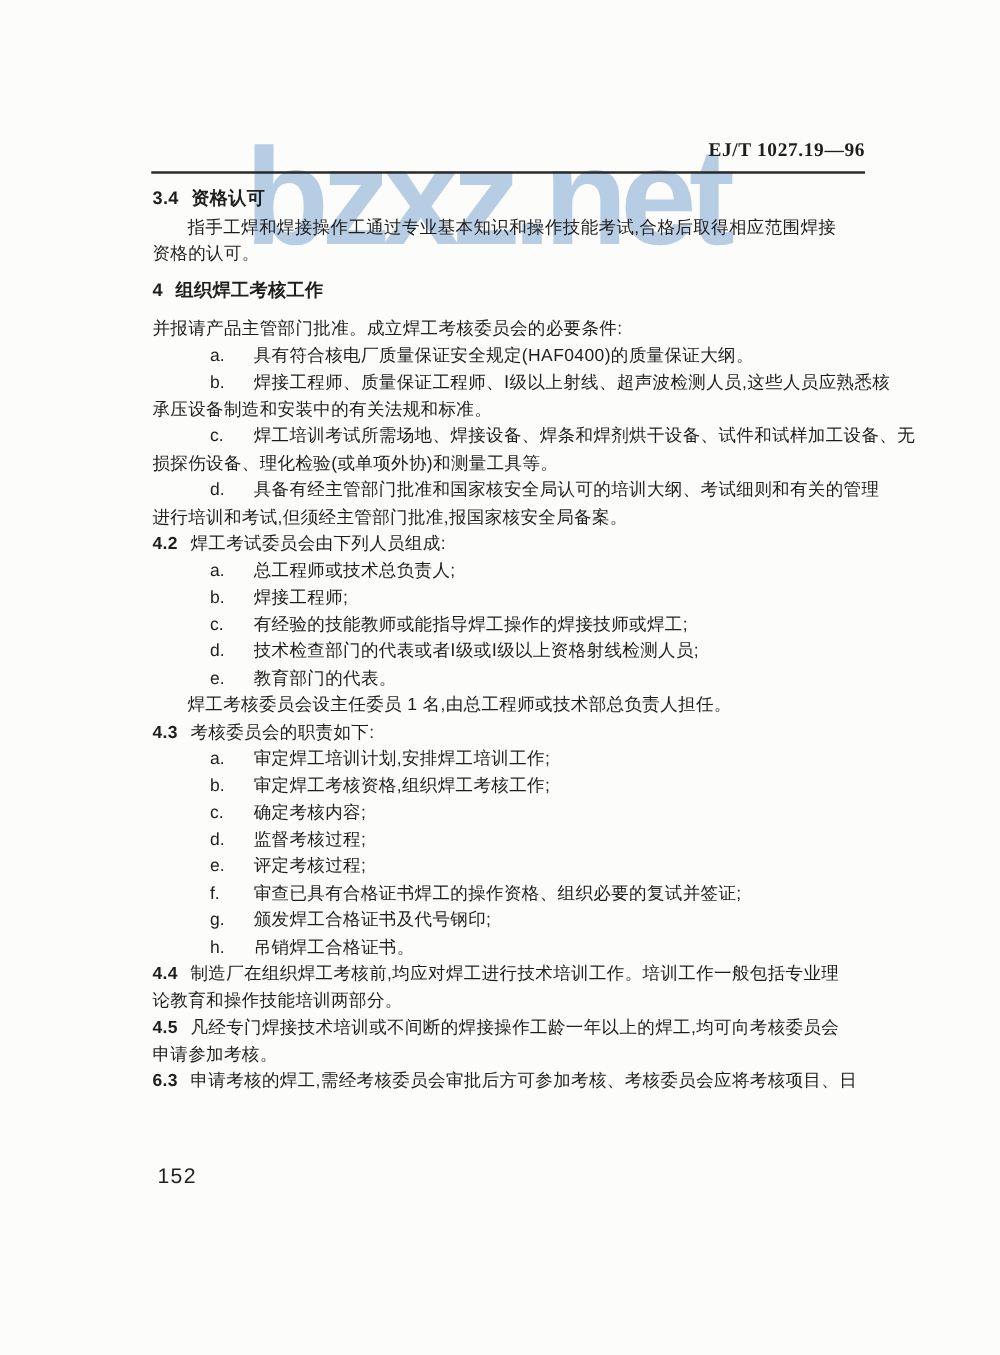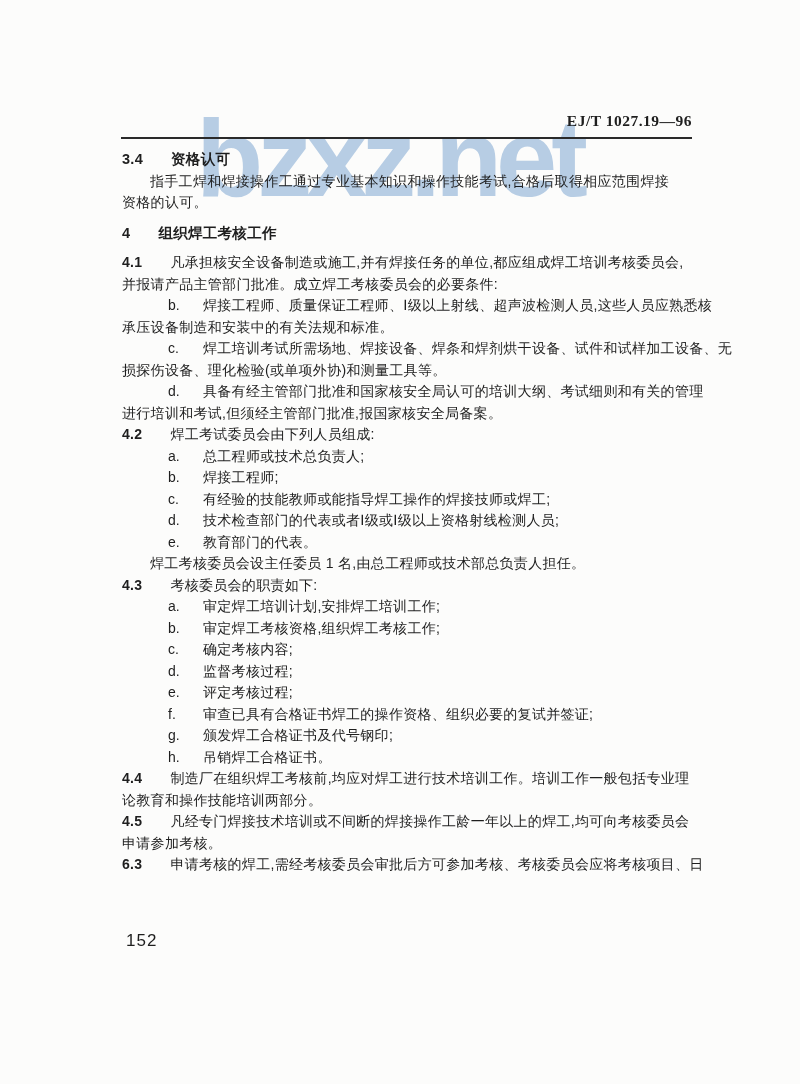--- a/index.html
+++ b/index.html
@@ -44,21 +44,21 @@
     position:absolute;
     top:149px;left:122px;width:576px;
     z-index:1;
     font-size:14px;
     line-height:21.5px;
     letter-spacing:0.3px;
   }
   .line{white-space:nowrap;}
   .line.h{font-weight:700;font-size:14.5px;}
   .line.h:not(:first-child){margin-top:9px;margin-bottom:8px;}
-  .line .n{font-weight:700;margin-right:28px;}
+  .line .n{font-weight:700;margin-right:10px;}
   .line.ind .t{margin-left:28px;}
   .line.li{padding-left:46px;}
   .line.li .letter{display:inline-block;width:35px;letter-spacing:0;}
   .page-number{
     position:absolute;
     top:931px;left:126px;
     font-size:17px;
     letter-spacing:1px;
     z-index:1;
   }
@@ -68,22 +68,22 @@
 
 <div class="page" style="color: rgb(30, 30, 30);">
   <div class="watermark" style="color: rgb(183, 205, 228);">bzxz.net</div>
   <div class="header-code">EJ/T 1027.19—96</div>
   <div class="header-rule"></div>
   <div class="content" id="content">
       <div class="line h"><span class="n">3.4</span><span class="t">资格认可</span></div>
       <div class="line ind"><span class="t">指手工焊和焊接操作工通过专业基本知识和操作技能考试,合格后取得相应范围焊接</span></div>
       <div class="line cont"><span class="t">资格的认可。</span></div>
       <div class="line h"><span class="n">4</span><span class="t">组织焊工考核工作</span></div>
-      <div class="line num"><span class="n">4.1</span><span class="t">凡承担核安全设备制造或施工,并有焊接任务的单位,都应组成焊工培训考核委员会,</span></div>
       <div class="line cont"><span class="t">并报请产品主管部门批准。成立焊工考核委员会的必要条件:</span></div>
+      <div class="line li"><span class="letter">a.</span><span class="t">具有符合核电厂质量保证安全规定(HAF0400)的质量保证大纲。</span></div>
       <div class="line li"><span class="letter">b.</span><span class="t">焊接工程师、质量保证工程师、Ⅰ级以上射线、超声波检测人员,这些人员应熟悉核</span></div>
       <div class="line cont"><span class="t">承压设备制造和安装中的有关法规和标准。</span></div>
       <div class="line li"><span class="letter">c.</span><span class="t">焊工培训考试所需场地、焊接设备、焊条和焊剂烘干设备、试件和试样加工设备、无</span></div>
       <div class="line cont"><span class="t">损探伤设备、理化检验(或单项外协)和测量工具等。</span></div>
       <div class="line li"><span class="letter">d.</span><span class="t">具备有经主管部门批准和国家核安全局认可的培训大纲、考试细则和有关的管理</span></div>
       <div class="line cont"><span class="t">进行培训和考试,但须经主管部门批准,报国家核安全局备案。</span></div>
       <div class="line num"><span class="n">4.2</span><span class="t">焊工考试委员会由下列人员组成:</span></div>
       <div class="line li"><span class="letter">a.</span><span class="t">总工程师或技术总负责人;</span></div>
       <div class="line li"><span class="letter">b.</span><span class="t">焊接工程师;</span></div>
       <div class="line li"><span class="letter">c.</span><span class="t">有经验的技能教师或能指导焊工操作的焊接技师或焊工;</span></div>

